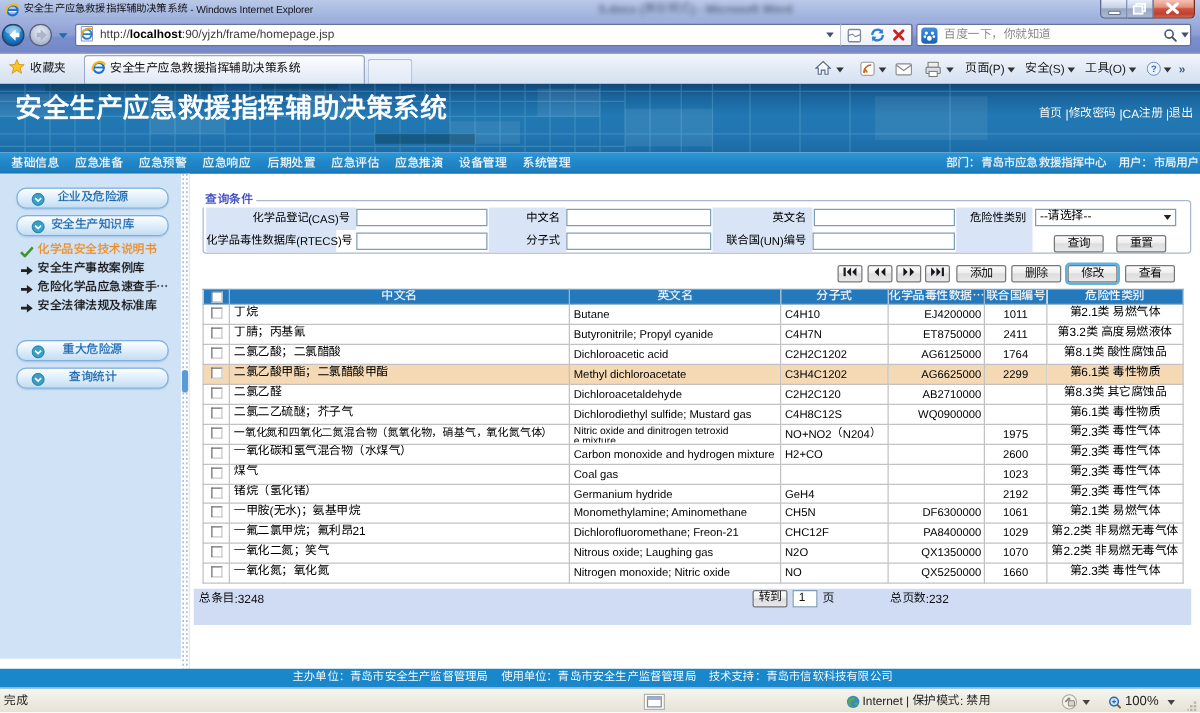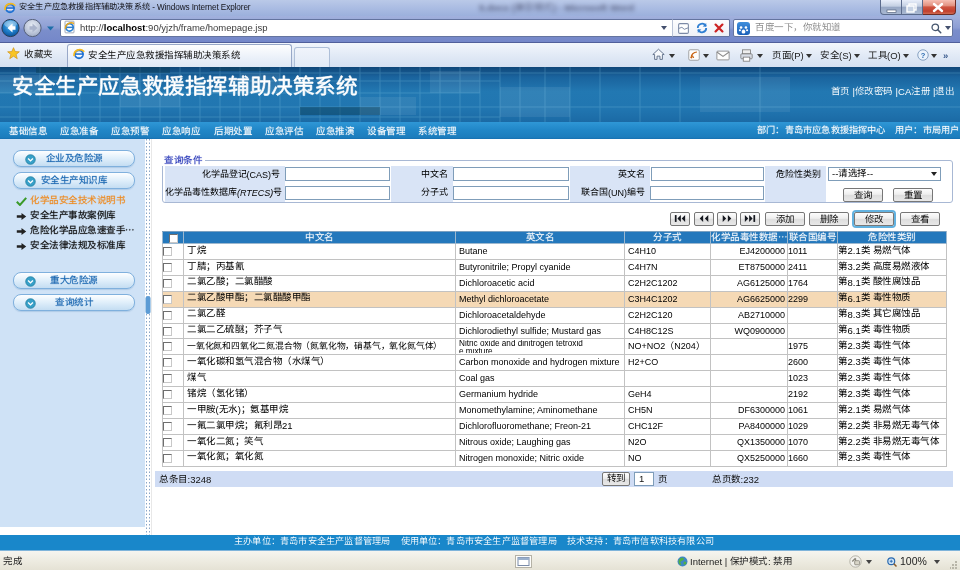--- a/index.html
+++ b/index.html
@@ -42,25 +42,25 @@
 #fieldset{left:162px;top:160px;width:791px;height:43px;border:1px solid #a8b8d4;border-radius:3px;}
 #legend{left:167px;top:155px;background:#fff;padding:0 3px;font-size:9.5px;font-weight:bold;color:#2b3bbb;}
 .fl{position:absolute;height:18px;background:#d9e4f6;font-size:9px;white-space:nowrap;color:#000;text-align:right;line-height:18px;padding-right:5px;}
 .fi{position:absolute;height:14px;background:#fff;border:1px solid #7f9db9;}
 .btn{position:absolute;height:14px;border:1px solid #777;border-radius:2px;background:linear-gradient(180deg,#fdfdfd,#eee 45%,#ddd 50%,#e8e8e8);font-size:9.5px;color:#111;text-align:center;line-height:13px;}
 
 #dtable{left:162px;top:231px;border-collapse:collapse;table-layout:fixed;width:784px;font-size:9.5px;}
 #dtable th{background:#2478bc;color:#fff;font-weight:bold;height:9px;font-size:9.5px;border:1px solid #9db8cf;border-top-color:#7aa0c0;overflow:hidden;white-space:nowrap;padding:0;}
 #dtable td{height:14.9px;line-height:14.9px;border:1px solid #c2c2c2;overflow:hidden;white-space:nowrap;padding:0 0 0 3px;color:#000;}
 #dtable td.en{font-family:"Liberation Sans",sans-serif;font-size:9px;}#dtable td.mono{font-family:Liberation Sans, sans-serif;font-size:9px;}
-#dtable td.c{text-align:left;padding:0;}
+#dtable td.c{text-align:center;padding:0;}
 #dtable tr.hl td{background:#f5d9b5;margin-top:22px;}
 .cb{display:inline-block;width:9px;height:9px;background:#fff;border:1px solid;border-color:#6e6e6e #c8c8c8 #c8c8c8 #6e6e6e;vertical-align:middle;}
 
-#pager{left:155px;top:471px;width:798px;height:16px;background:#cfdcf4;font-size:9.5px;color:#111;}
+#pager{left:155px;top:471px;width:798px;height:29px;background:#cfdcf4;font-size:9.5px;color:#111;}
 #footer{left:0;top:535px;width:960px;height:15px;background:#1987ca;color:#fff;font-size:9.2px;text-align:center;line-height:15px;text-indent:-12px;}
 #statusbar{left:0;top:550px;width:960px;height:20px;background:linear-gradient(180deg,#f6f5f0,#eceadf 60%,#e5e2d5);border-top:1.5px solid #7fb4da;font-size:9.5px;color:#222;}
 .tox{text-align:right;padding-right:2px !important;}
 #ptitle .z use{stroke-width:34px !important;}.z{width:1em;height:1em;vertical-align:-0.12em;overflow:visible;fill:currentColor;}.z use{vector-effect:none;}.zb .z use,.nv .z use,.sbtn .z use,.smi .z use,#legend .z use,#dtable th .z use,#ptitle .z use{stroke:currentColor;stroke-width:22px;stroke-linejoin:round;}svg.z{display:inline-block;}</style></head><body>
 <svg style="position:absolute;width:0;height:0">
     <defs>
       <path id="u2026" d="M167 -446C130 -446 101 -417 101 -380C101 -343 130 -314 167 -314C204 -314 233 -343 233 -380C233 -417 204 -446 167 -446ZM500 -446C463 -446 434 -417 434 -380C434 -343 463 -314 500 -314C537 -314 566 -343 566 -380C566 -417 537 -446 500 -446ZM833 -446C796 -446 767 -417 767 -380C767 -343 796 -314 833 -314C870 -314 899 -343 899 -380C899 -417 870 -446 833 -446Z"></path>
       <path id="u4E00" d="M44 -431V-349H960V-431Z"></path>
       <path id="u4E01" d="M60 -748V-671H487V-43C487 -21 478 -14 453 -13C426 -12 336 -12 242 -15C257 9 273 46 279 71C395 71 469 70 513 56C556 43 573 18 573 -43V-671H939V-748Z"></path>
       <path id="u4E0B" d="M55 -766V-691H441V79H520V-451C635 -389 769 -306 839 -250L892 -318C812 -379 653 -469 534 -527L520 -511V-691H946V-766Z"></path>
@@ -935,21 +935,21 @@
       </svg><svg class="z" viewBox="0 -780 1000 1000">
         <use href="#u522B"></use>
       </svg></div>
 <div class="fi" style="left:828px;top:167px;width:113px;font-size:9.5px;line-height:12px;padding-left:3px;">--<svg class="z" viewBox="0 -780 1000 1000">
         <use href="#u8BF7"></use>
       </svg><svg class="z" viewBox="0 -780 1000 1000">
         <use href="#u9009"></use>
       </svg><svg class="z" viewBox="0 -780 1000 1000">
         <use href="#u62E9"></use>
       </svg>--<span style="position:absolute;right:3px;top:4px;width:0;height:0;border-left:3.5px solid transparent;border-right:3.5px solid transparent;border-top:4.5px solid #222;"></span></div>
-<div class="fl" style="left:165px;top:184px;width:120px;font-style:italic;"><svg class="z" viewBox="0 -780 1000 1000">
+<div class="fl" style="left:165px;top:184px;width:104px;"><svg class="z" viewBox="0 -780 1000 1000">
         <use href="#u5316"></use>
       </svg><svg class="z" viewBox="0 -780 1000 1000">
         <use href="#u5B66"></use>
       </svg><svg class="z" viewBox="0 -780 1000 1000">
         <use href="#u54C1"></use>
       </svg><svg class="z" viewBox="0 -780 1000 1000">
         <use href="#u6BD2"></use>
       </svg><svg class="z" viewBox="0 -780 1000 1000">
         <use href="#u6027"></use>
       </svg><svg class="z" viewBox="0 -780 1000 1000">

